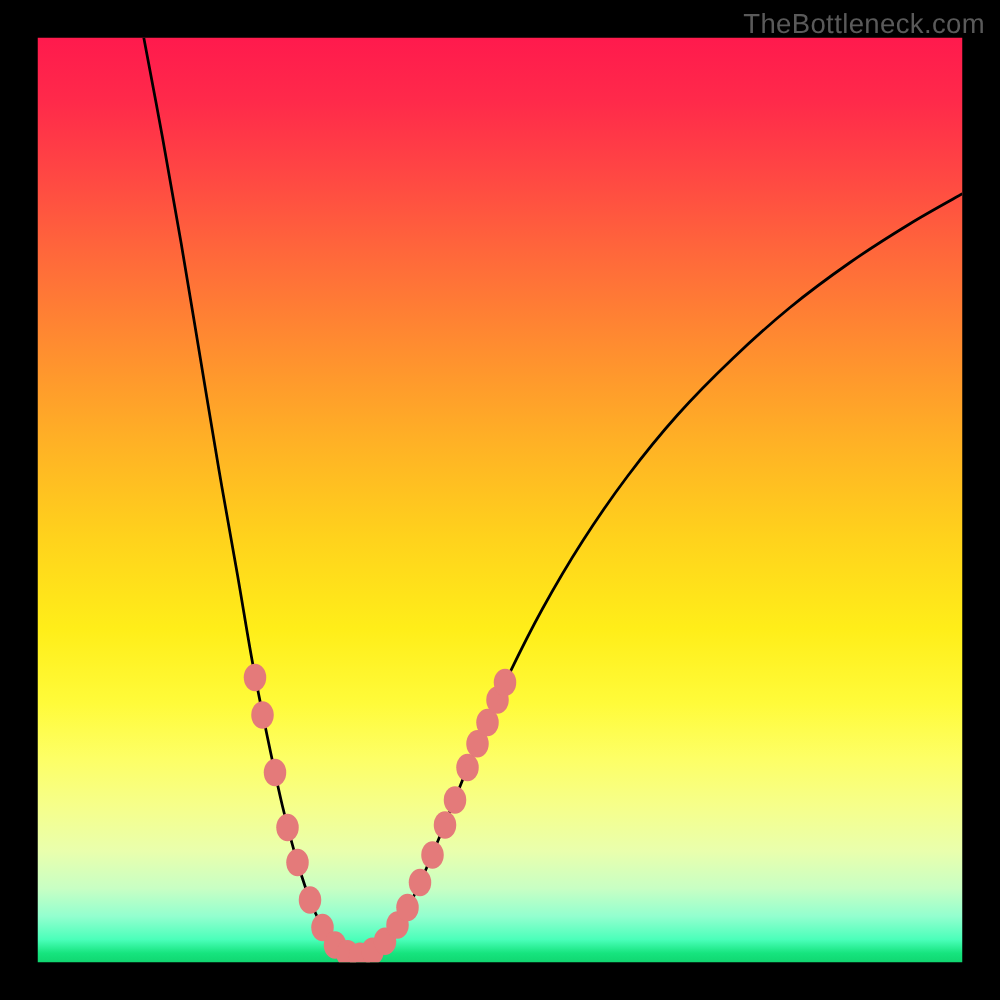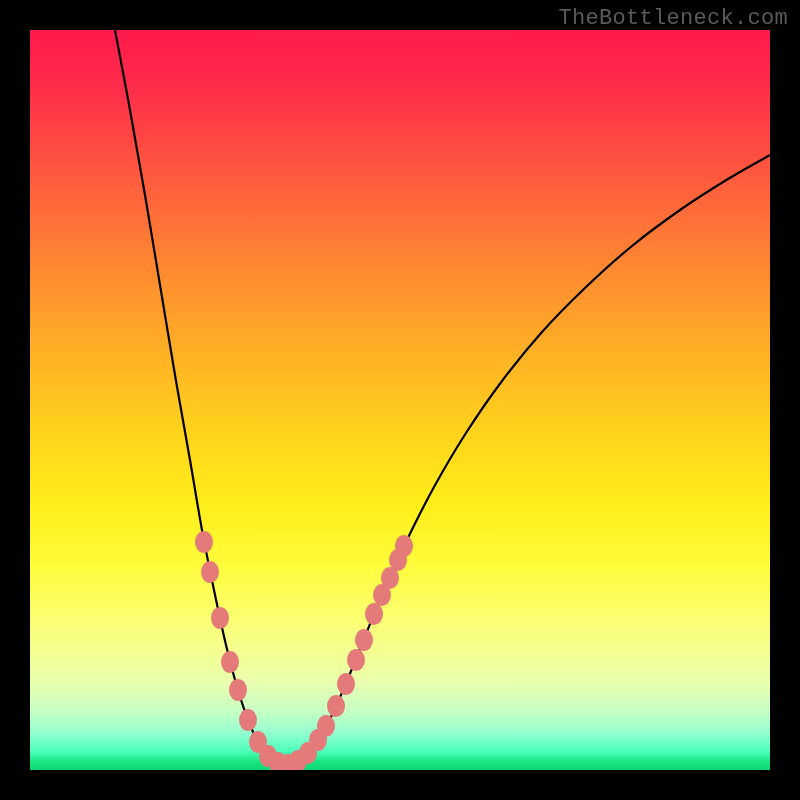--- a/index.html
+++ b/index.html
@@ -50,21 +50,20 @@
     );
   }
   .watermark {
     position: absolute;
     top: 6px;
     right: 12px;
     color: #5a5a5a;
     font-size: 22px;
     letter-spacing: 0.3px;
     user-select: none;
-    font-family: Liberation Mono, monospace;
   }
   svg.curve {
     position: absolute;
     inset: 0;
   }
 </style>
 </head>
 <body>
 
 <div class="frame">

